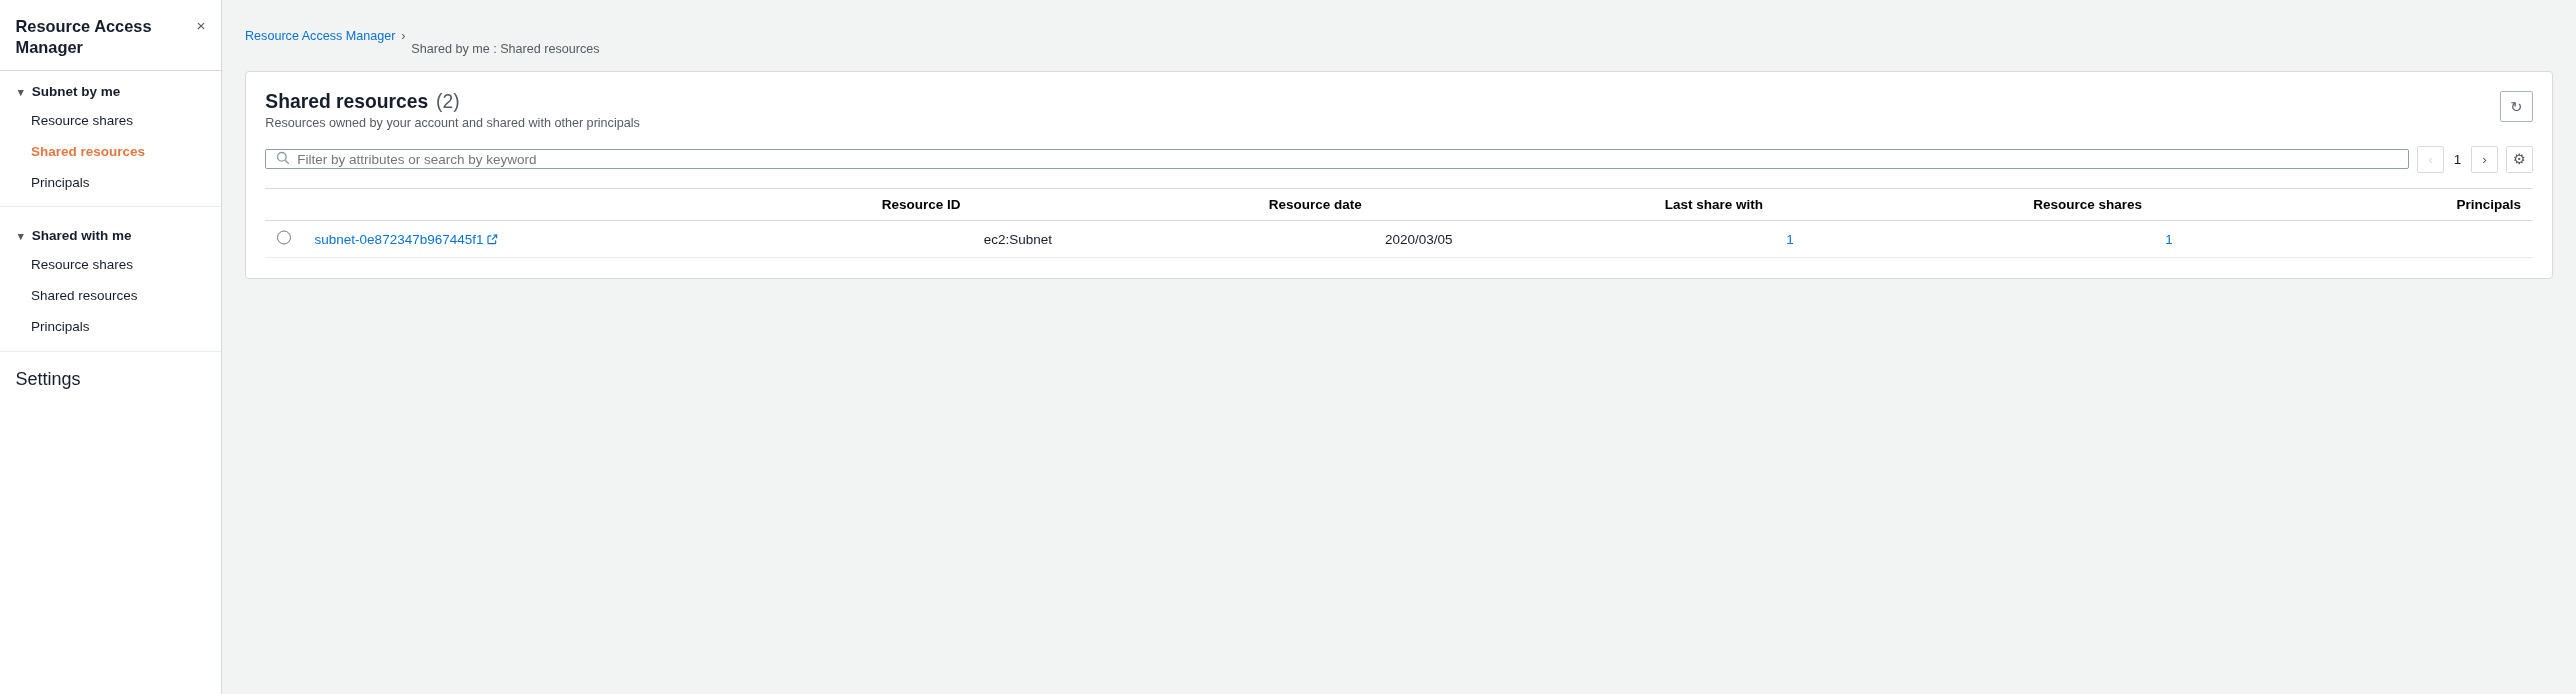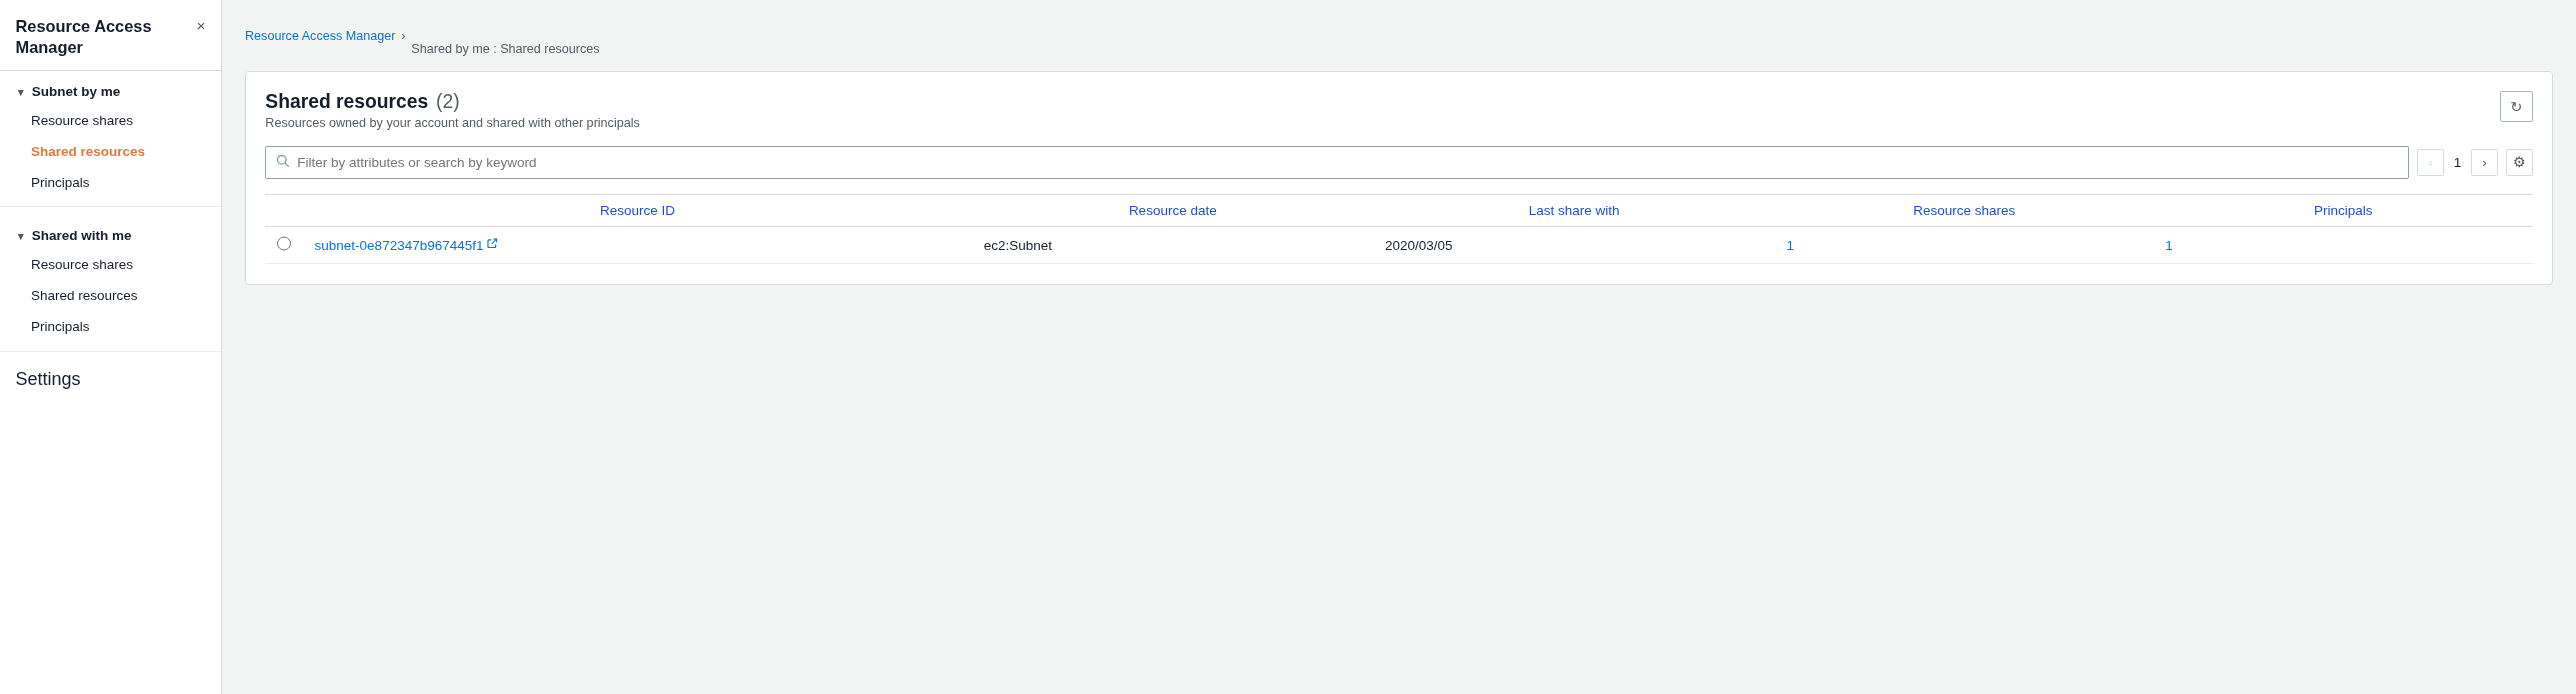--- a/index.html
+++ b/index.html
@@ -183,21 +183,21 @@
     }
 
     .search-bar-container {
       flex: 1;
       display: flex;
       align-items: center;
       border: 1px solid #8d9fa6;
       border-radius: 1.9px;
       background: #fff;
       padding: 0 9.7px;
-      height: 33px;
+      height: 20px;
     }
 
     .search-icon-span {
       color: #8d9fa6;
       margin-right: 7.7px;
       font-size: 14.5px;
     }
 
     .search-input {
       border: none;
@@ -253,24 +253,24 @@
       justify-content: center;
     }
 
     
     .resources-table {
       width: 100%;
       border-collapse: collapse;
     }
 
     .resources-table th {
-      font-weight: 400;
-      font-size: 13.5px;
-      color: #1d4ed8;
-      text-align: center;
+      font-weight: 700;
+      font-size: 13.5px;
+      color: #000000;
+      text-align: right;
       padding: 7.7px 11.6px;
       border-top: 1px solid #d5dbdb;
       border-bottom: 1.9px solid #d5dbdb;
       background: #fff;
     }
 
     .resources-table th:first-child {
       width: 39px;
       padding-left: 11.6px;
     }
@@ -286,21 +286,21 @@
     .resources-table td:first-child {
       width: 39px;
       text-align: center;
     }
 
     .resource-link {
       color: #0972d3;
       text-decoration: none;
       cursor: pointer;
       display: inline-flex;
-      align-items: flex-start;
+      align-items: flex-end;
       gap: 3.9px;
     }
 
     .external-icon {
       font-size: 10.6px;
       color: #0972d3;
     }
 
     .link-number {
       color: #0972d3;

